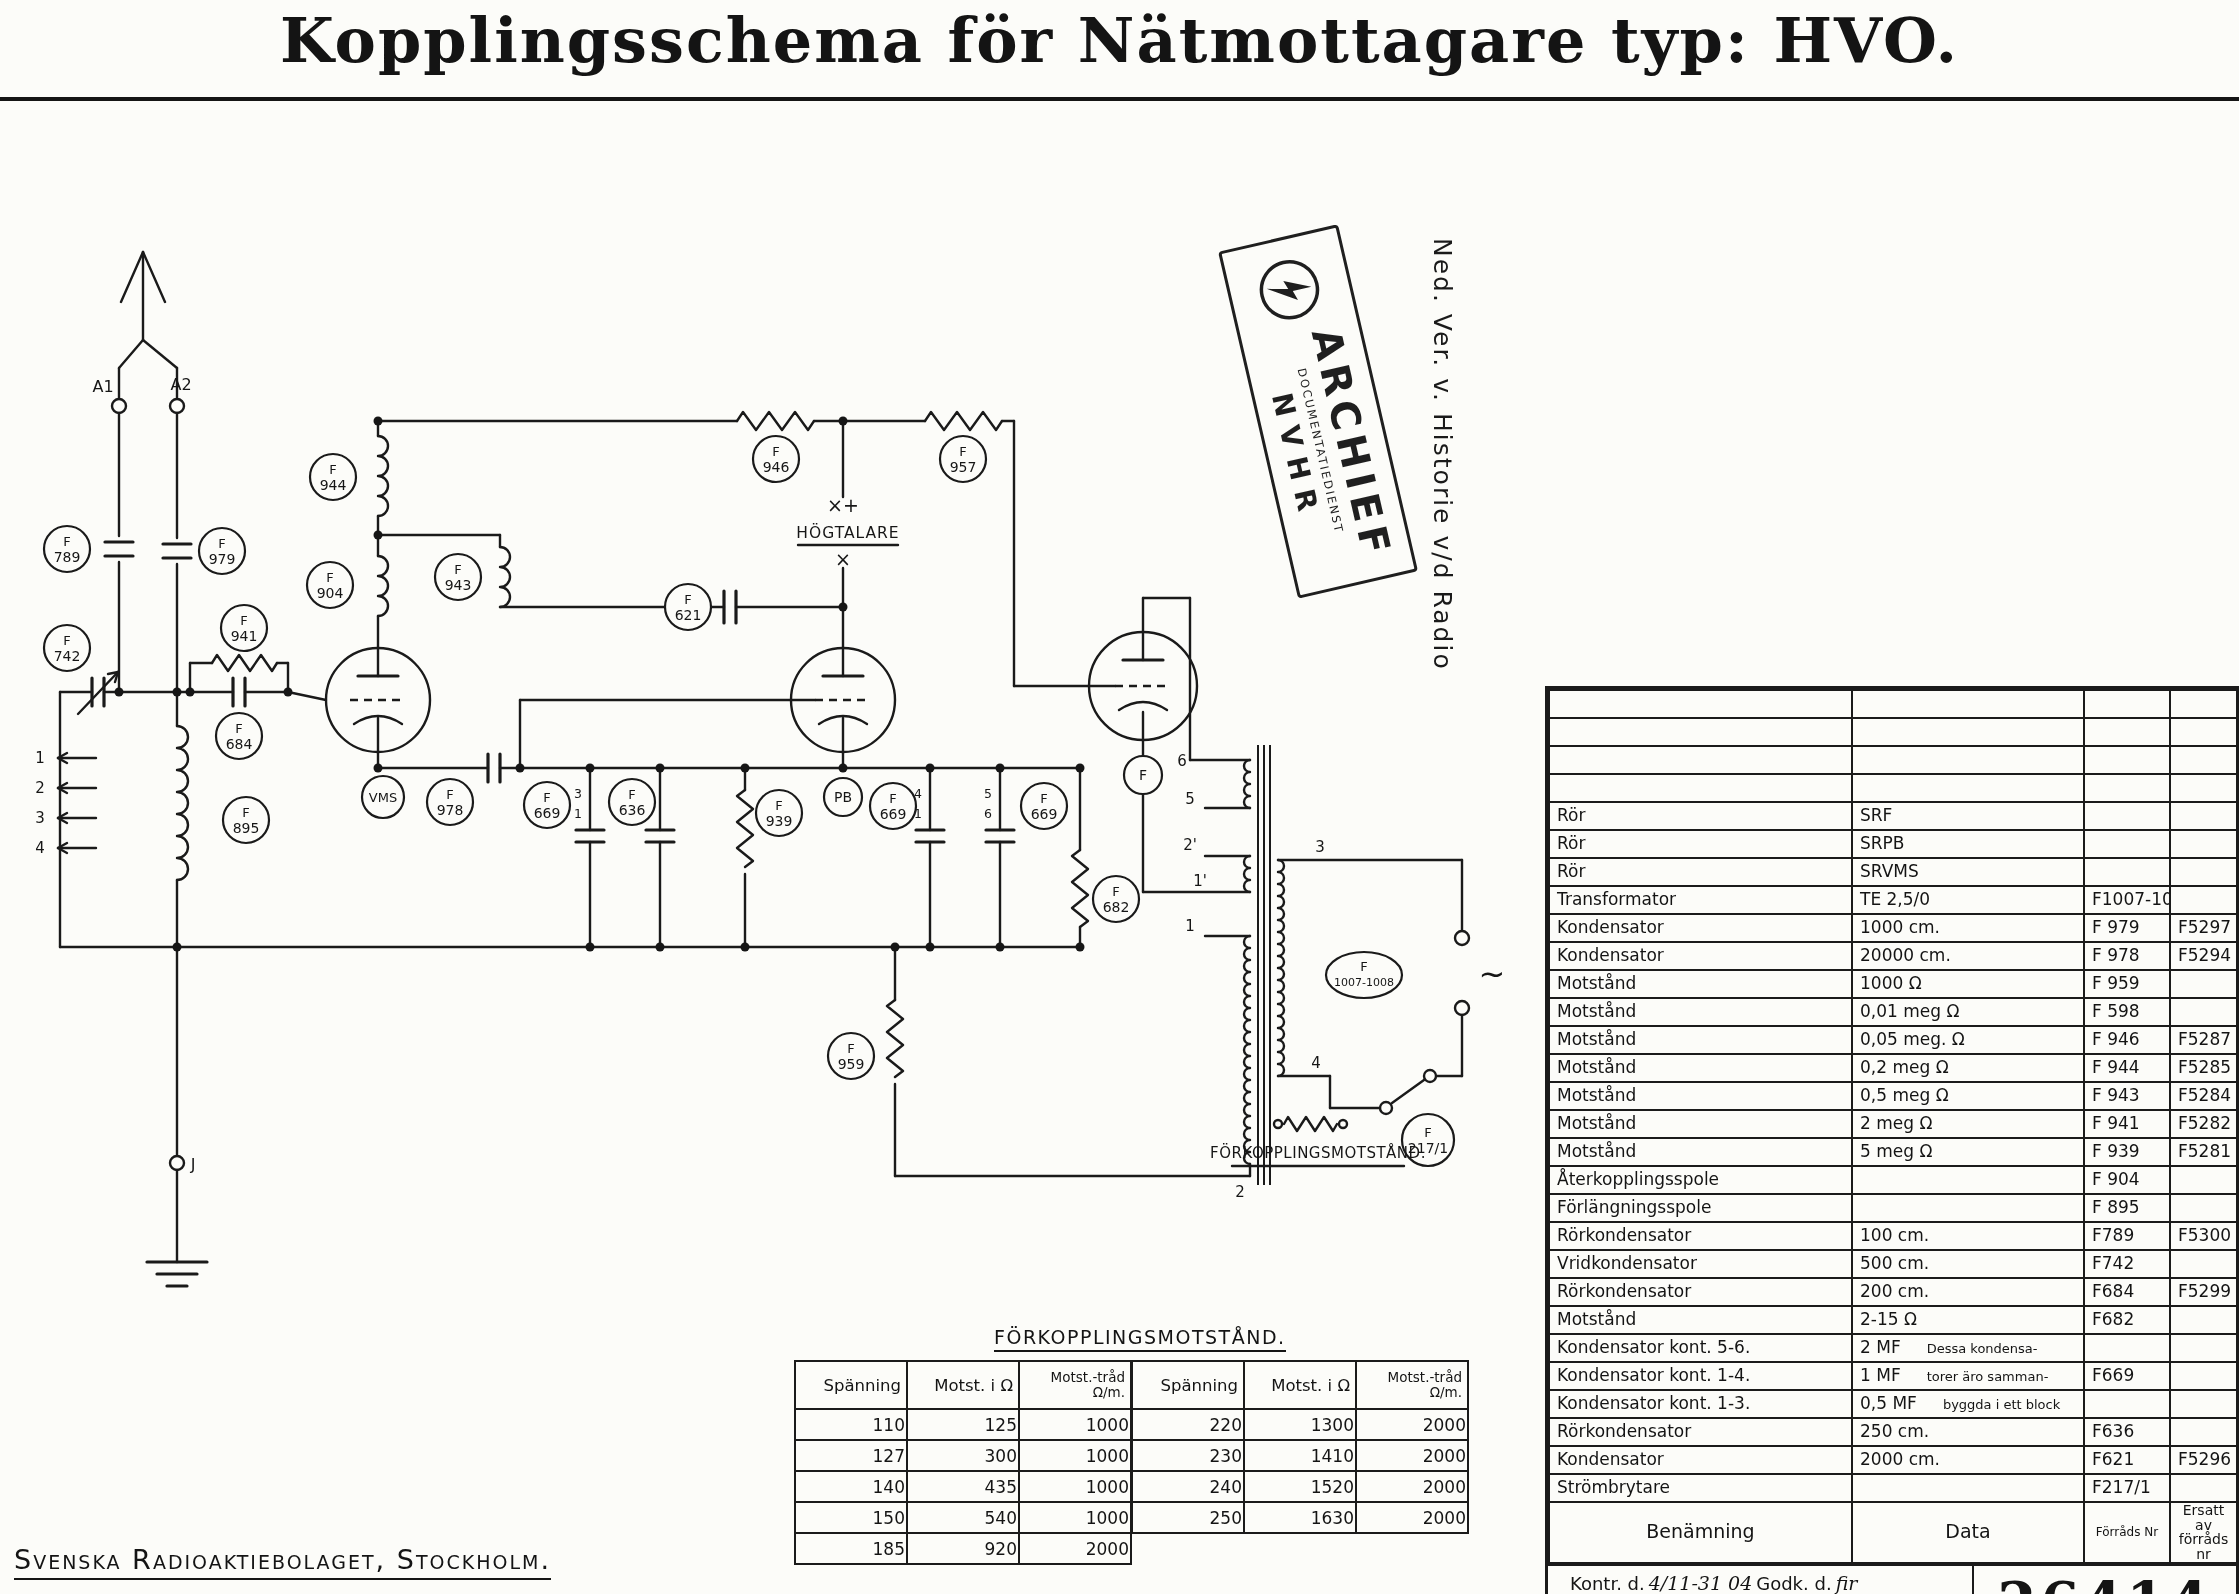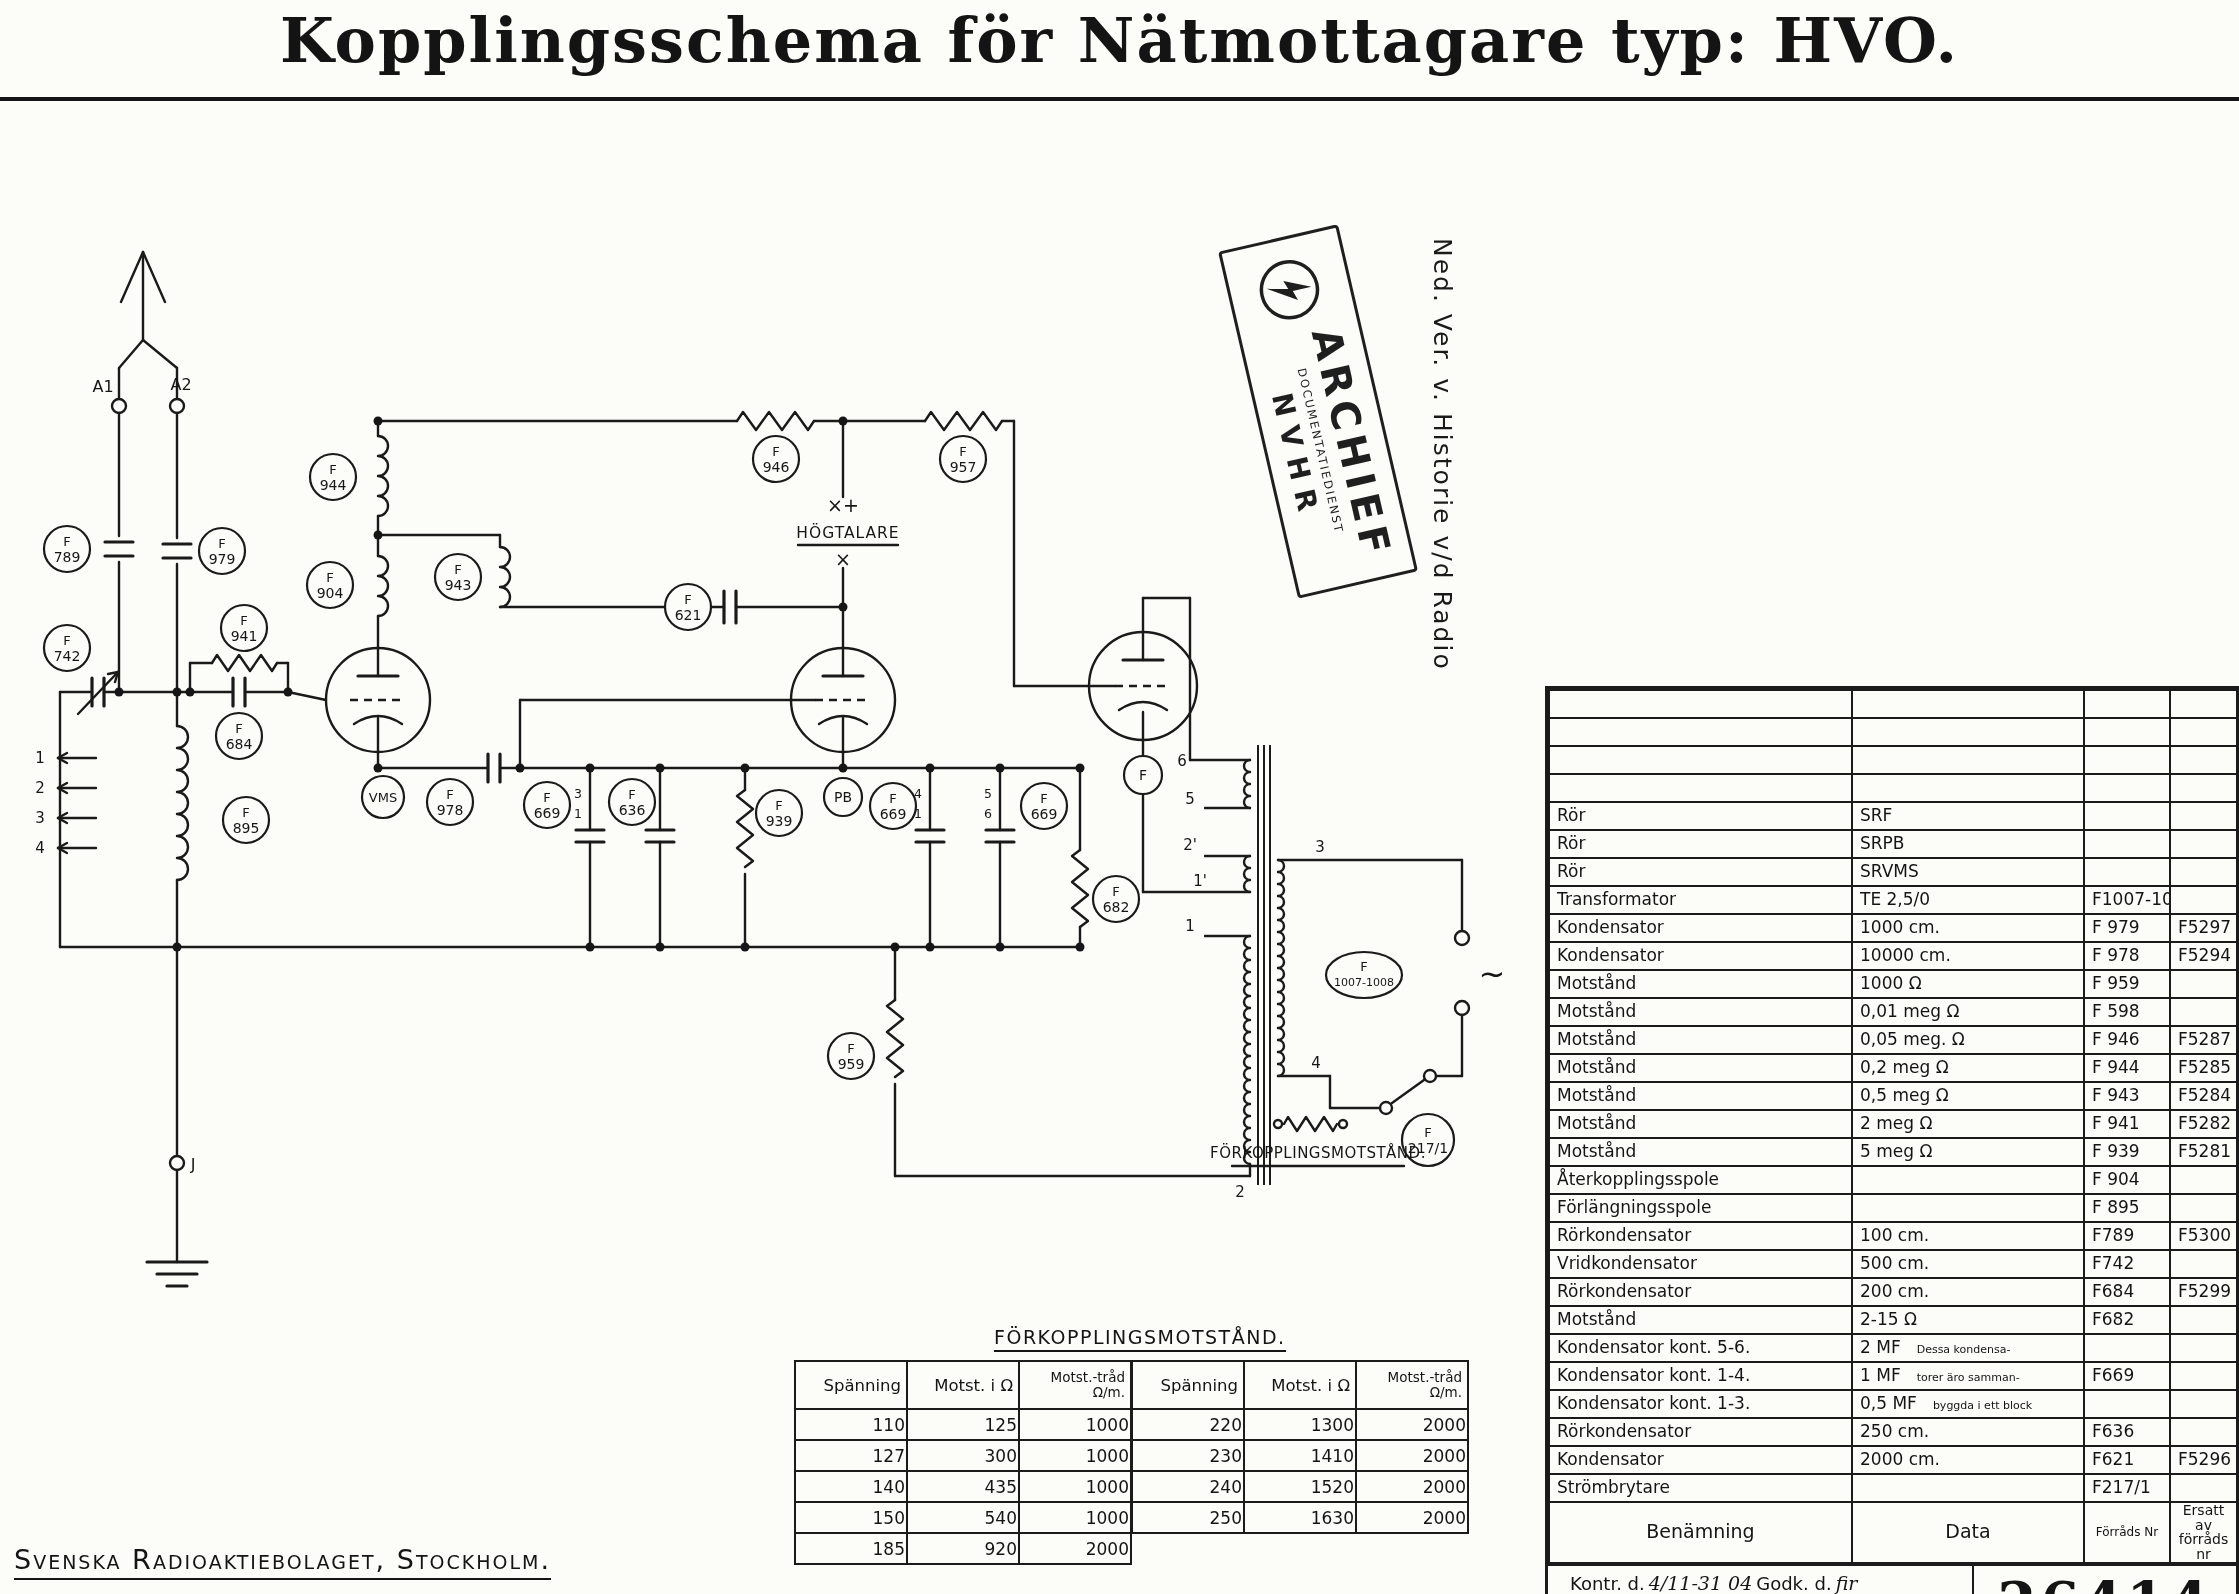--- a/index.html
+++ b/index.html
@@ -32,21 +32,21 @@
   .s1{font-size:40px;font-weight:bold;letter-spacing:6px;white-space:nowrap}
   .s2{font-size:11.5px;letter-spacing:2px;white-space:nowrap}
   .s3{font-size:28px;font-weight:bold;letter-spacing:10px;white-space:nowrap}
   .vtext{position:absolute;left:1428px;top:238px;height:490px;writing-mode:vertical-rl;font-size:25px;letter-spacing:2px;white-space:nowrap;color:#1a1a1a}
 
   .parts{position:absolute;left:1545px;top:686px;width:694px;border:3px solid #1b1b1b;box-sizing:border-box}
   .parts table{width:100%;border-collapse:collapse;table-layout:fixed}
   .parts td{border:2px solid #1b1b1b;height:26px;padding:0 7px;font-size:17px;line-height:1.05;white-space:nowrap;overflow:hidden}
   .c-for{font-size:14.5px}
   .c-ers{font-size:14.5px}
-  .note{font-size:11px;margin-left:16px}
+  .note{font-size:13px;margin-left:26px}
   .pt-hdr td{height:32px;font-size:19px;text-align:center}
   .pt-hdr .c-for{font-size:12px;line-height:1.05;white-space:normal}
   .pt-hdr .c-ers{font-size:14px;line-height:1.05;white-space:normal}
   .pt-bottom{display:flex;border-top:2px solid #1b1b1b;height:72px}
   .pt-left{width:424px;border-right:2px solid #1b1b1b;display:flex;flex-direction:column}
   .pt-kontr{flex:1;display:flex;align-items:center;gap:4px;padding:0 22px;border-bottom:2px solid #1b1b1b;font-size:18px}
   .pt-reg{flex:1;display:flex;align-items:center;padding:0 8px;font-size:18px}
   .hand{font-family:"DejaVu Serif",serif;font-style:italic;font-size:19px}
   .pt-num{flex:1;display:flex;align-items:center;justify-content:center;font-family:"DejaVu Serif",serif;font-weight:bold;font-size:56px;letter-spacing:4px}
 
@@ -554,21 +554,21 @@
 
           <tr>
             <td class="c-name"><span>Kondensator</span></td>
             <td class="c-data"><span>1000 cm.</span><span class="note"></span></td>
             <td class="c-for"><span>F 979</span></td>
             <td class="c-ers"><span>F5297</span></td>
           </tr>
 
           <tr>
             <td class="c-name"><span>Kondensator</span></td>
-            <td class="c-data"><span>10000 cm.</span><span class="note"></span></td>
+            <td class="c-data"><span>20000 cm.</span><span class="note"></span></td>
             <td class="c-for"><span>F 978</span></td>
             <td class="c-ers"><span>F5294</span></td>
           </tr>
 
           <tr>
             <td class="c-name"><span>Motstånd</span></td>
             <td class="c-data"><span>1000 Ω</span><span class="note"></span></td>
             <td class="c-for"><span>F 959</span></td>
             <td class="c-ers"><span></span></td>
           </tr>

